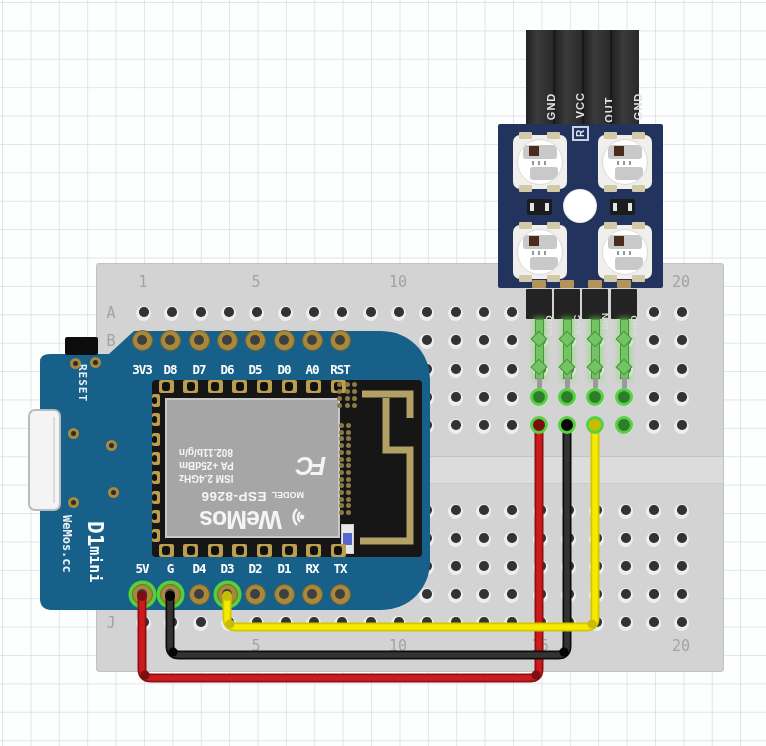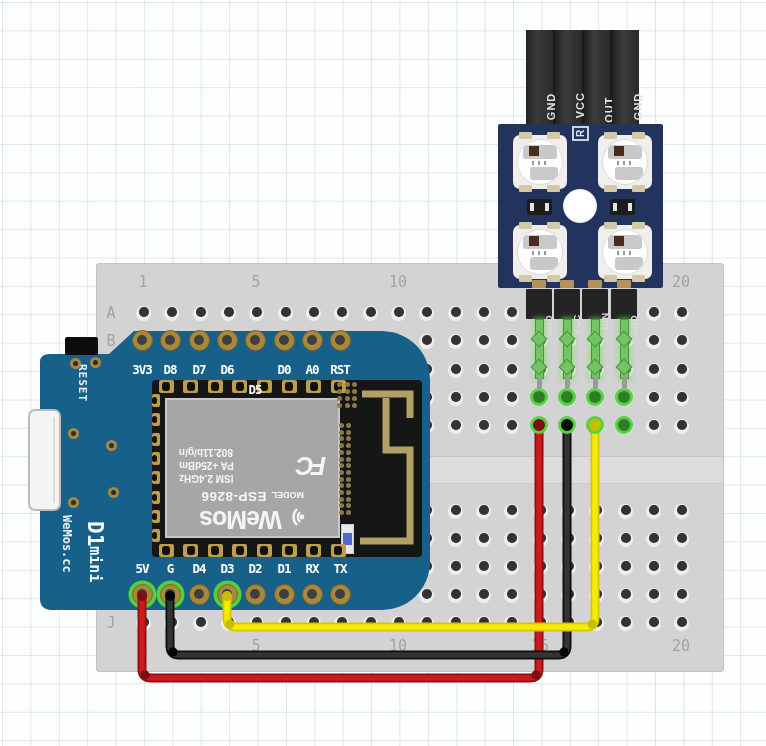--- a/index.html
+++ b/index.html
@@ -1014,21 +1014,21 @@
         <i></i>
       </div>
       <div class="pin-label" style="left: 143px; top: 31px;">D7</div>
       <div class="pad" style="left: 176.5px; top: -1.5px;">
         <i></i>
       </div>
       <div class="pin-label" style="left: 171px; top: 31px;">D6</div>
       <div class="pad" style="left: 204.5px; top: -1.5px;">
         <i></i>
       </div>
-      <div class="pin-label" style="left: 199px; top: 31px; margin-top: 20px;">D5</div>
+      <div class="pin-label" style="left: 199px; top: 31px;">D5</div>
       <div class="pad" style="left: 233.5px; top: -1.5px;">
         <i></i>
       </div>
       <div class="pin-label" style="left: 228px; top: 31px;">D0</div>
       <div class="pad" style="left: 261.5px; top: -1.5px;">
         <i></i>
       </div>
       <div class="pin-label" style="left: 256px; top: 31px;">A0</div>
       <div class="pad" style="left: 289.5px; top: -1.5px;">
         <i></i>

